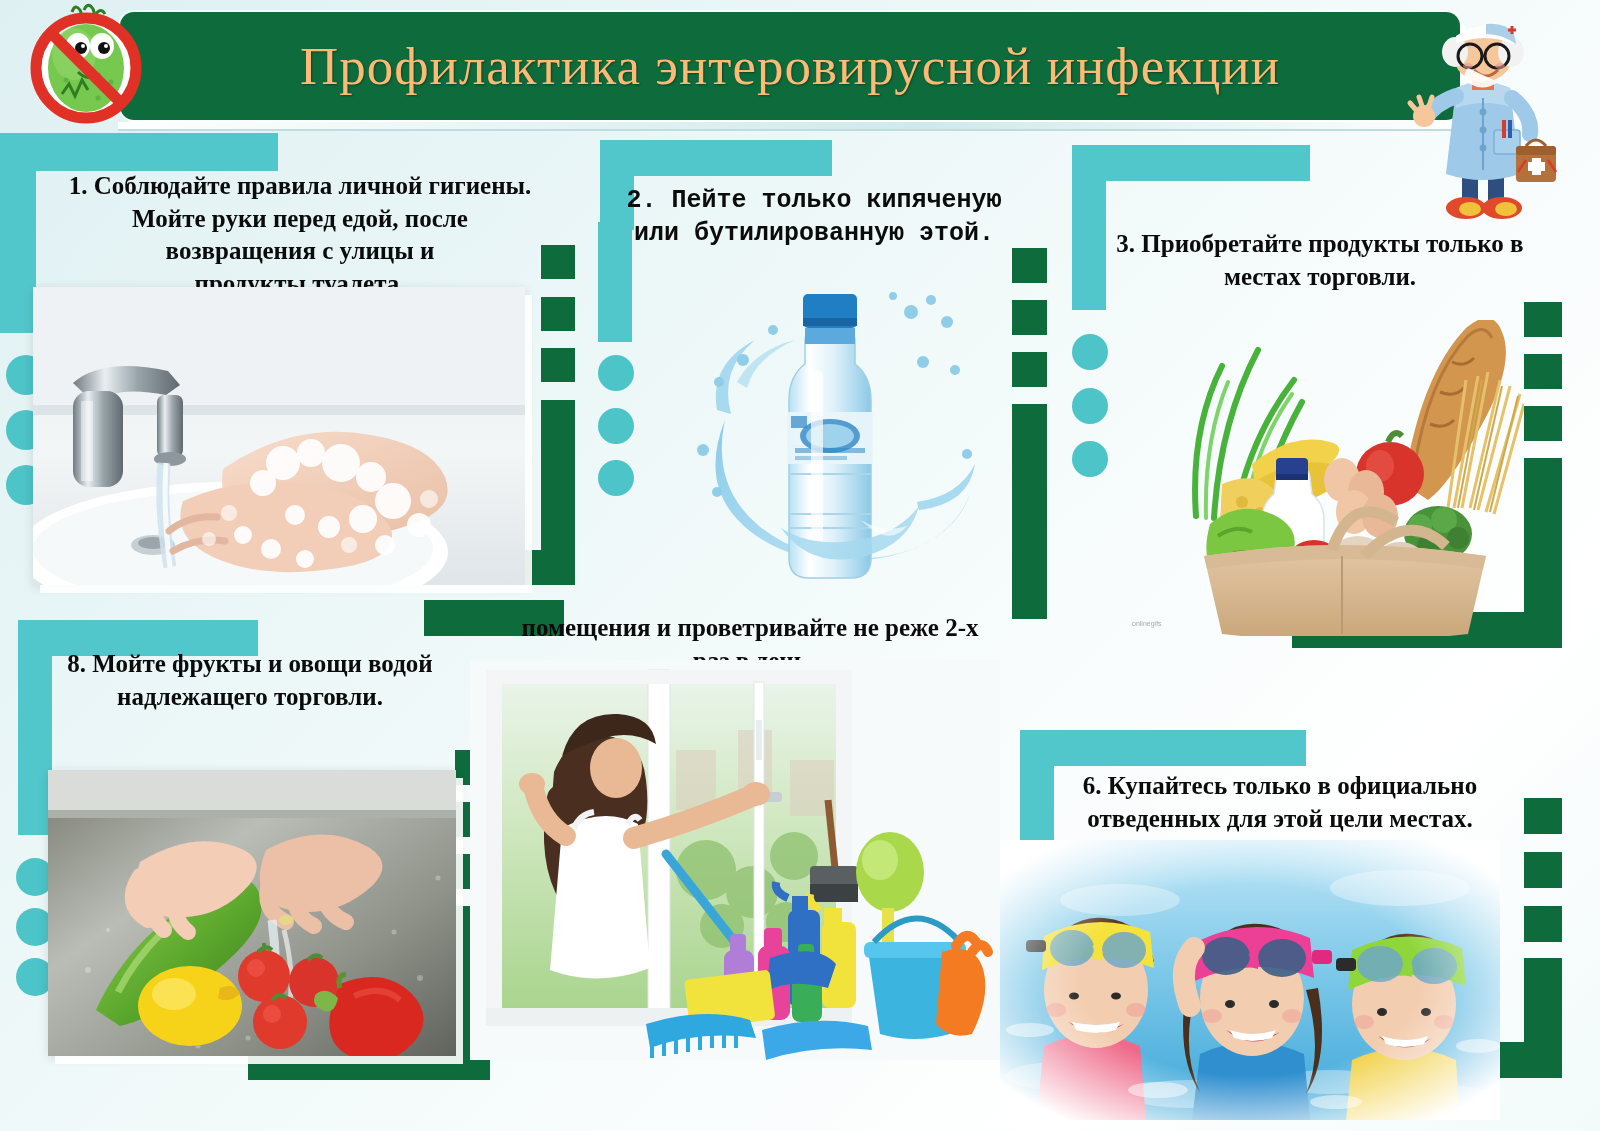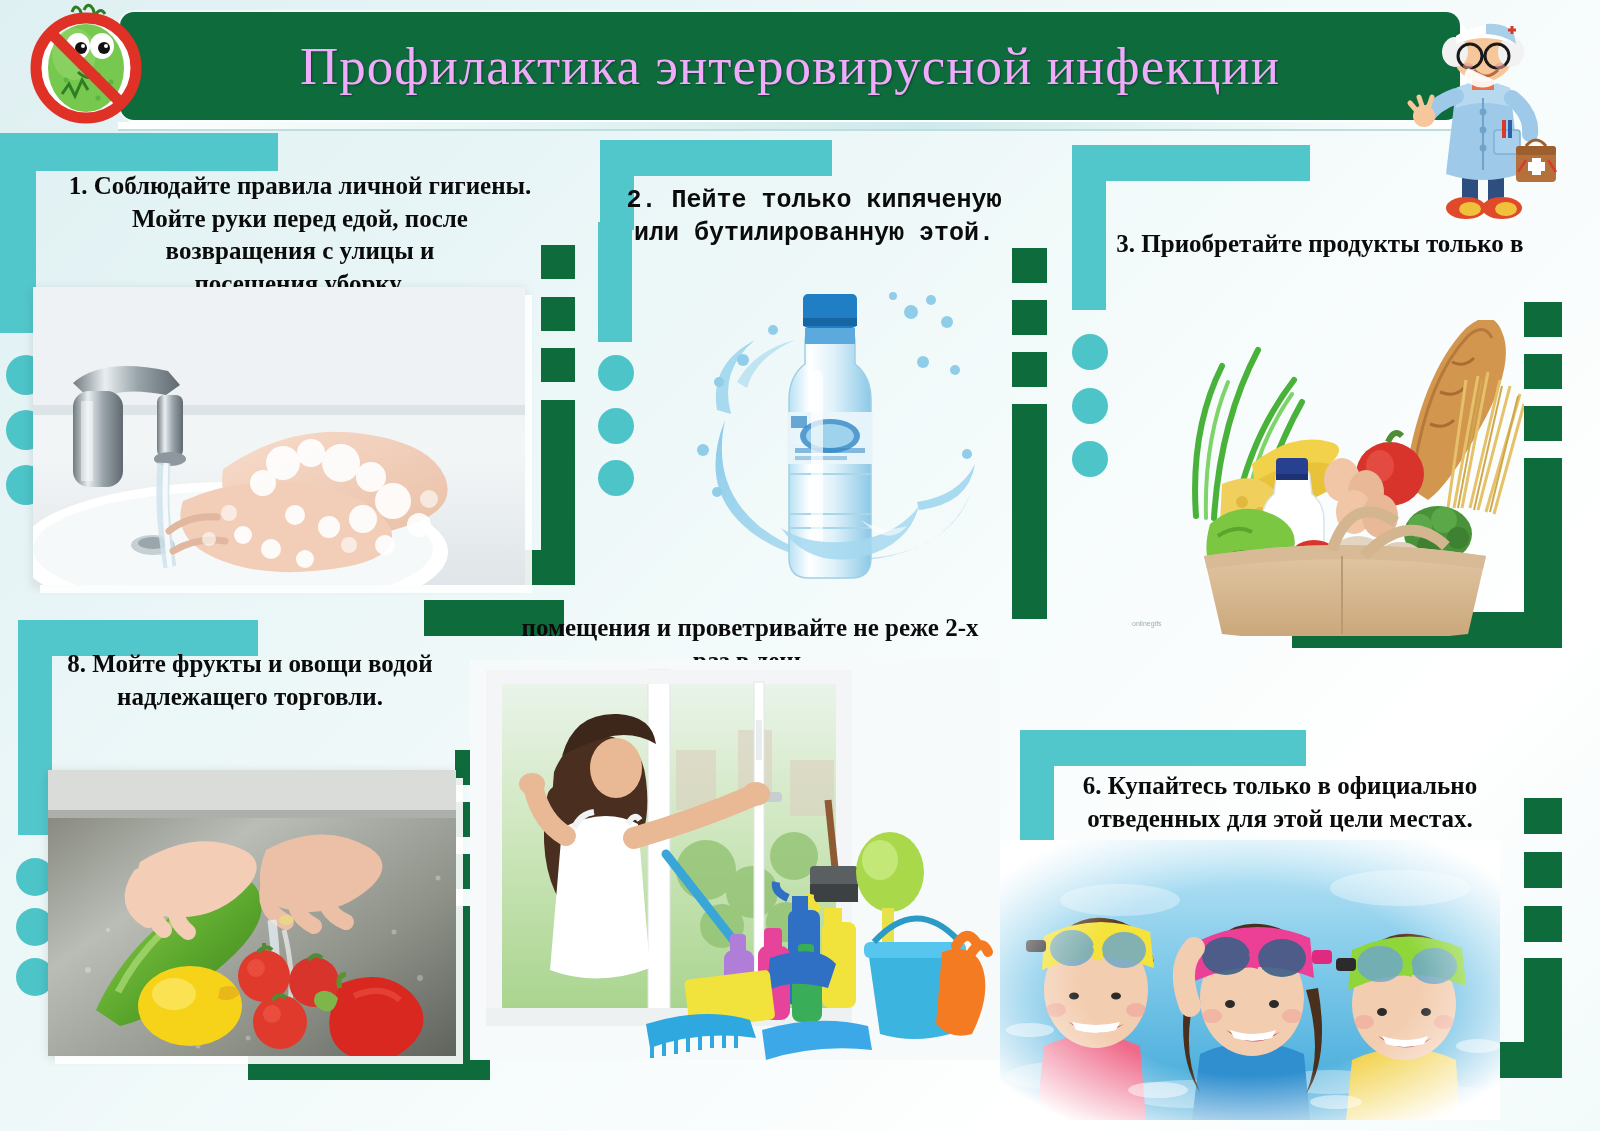--- a/index.html
+++ b/index.html
@@ -15,21 +15,21 @@
   }
 
   
   .title-bar{
     position:absolute;left:120px;top:12px;width:1340px;height:108px;
     background:#0e6b3c;border-radius:14px;
     box-shadow:6px 7px 0 rgba(255,255,255,.85), 0 0 0 2px rgba(255,255,255,.5);
   }
   .title-bar .title-text{
     position:absolute;left:0;right:0;top:50%;transform:translateY(-50%);
-    text-align:center;color:#f0abfc;font-size:53px;letter-spacing:1px;
+    text-align:center;color:#fdba74;font-size:53px;letter-spacing:1px;
     font-family:"Liberation Serif",serif;white-space:nowrap;
     text-shadow:1px 1px 2px rgba(0,0,0,.35);
   }
   .title-underline{
     position:absolute;left:118px;top:122px;width:1344px;height:7px;
     background:linear-gradient(90deg,#ffffff 0%,#cfe9ea 60%,#ffffff 100%);
     border-bottom:2px solid #bcdedf;
   }
 
   
@@ -212,21 +212,21 @@
   <div class="sq" style="left:1524px;top:798px;width:38px;height:36px;"></div>
   <div class="sq" style="left:1524px;top:852px;width:38px;height:36px;"></div>
   <div class="sq" style="left:1524px;top:906px;width:38px;height:36px;"></div>
   <div class="gbar" style="left:1524px;top:958px;width:38px;height:120px;"></div>
   <div class="gbar" style="left:1306px;top:1042px;width:256px;height:36px;"></div>
 
   <div class="caption" style="left:40px;top:170px;width:520px;">
     <div>1. Соблюдайте правила личной гигиены.</div>
     <div>Мойте руки перед едой, после</div>
     <div>возвращения с улицы и</div>
-    <div>посещения уборку.</div>
+    <div>продукты туалета.</div>
   </div>
   <div class="photo shadowed" style="left:33px;top:287px;width:492px;height:298px;">
     <svg viewBox="0 0 492 298" preserveAspectRatio="none">
       <defs>
         <linearGradient id="bathBg" x1="0" y1="0" x2="0" y2="1">
           <stop offset="0%" stop-color="#e9edef"></stop>
             <stop offset="55%" stop-color="#f3f6f7"></stop>
           <stop offset="100%" stop-color="#dfe5e8"></stop>
         </linearGradient>
         <linearGradient id="chrome" x1="0" y1="0" x2="1" y2="0">
@@ -347,20 +347,21 @@
 
       <rect x="156" y="100" width="12" height="186" rx="6" fill="#ffffff" opacity=".7"></rect>
 
       <path d="M126 258 q34 22 88 10 q32 -8 50 -32 q-10 38 -54 50 q-54 14 -84 -28 Z" fill="#a5d8ef" opacity=".85"></path>
       <path d="M206 250 q22 14 46 6 q-18 22 -46 -6 Z" fill="#ffffff" opacity=".6"></path>
     </svg>
   </div>
 
   <div class="caption" style="left:1085px;top:228px;width:470px;">
     <div>3. Приобретайте продукты только в</div>
+    <div>местах торговли.</div>
   </div>
   <div class="photo" style="left:1118px;top:320px;width:406px;height:316px;background:transparent;">
     <svg viewBox="0 0 406 316">
       <defs>
         <linearGradient id="bagG" x1="0" y1="0" x2="0" y2="1">
           <stop offset="0%" stop-color="#e3c8a6"></stop>
             <stop offset="100%" stop-color="#c9a679"></stop>
         </linearGradient>
       </defs>
 

